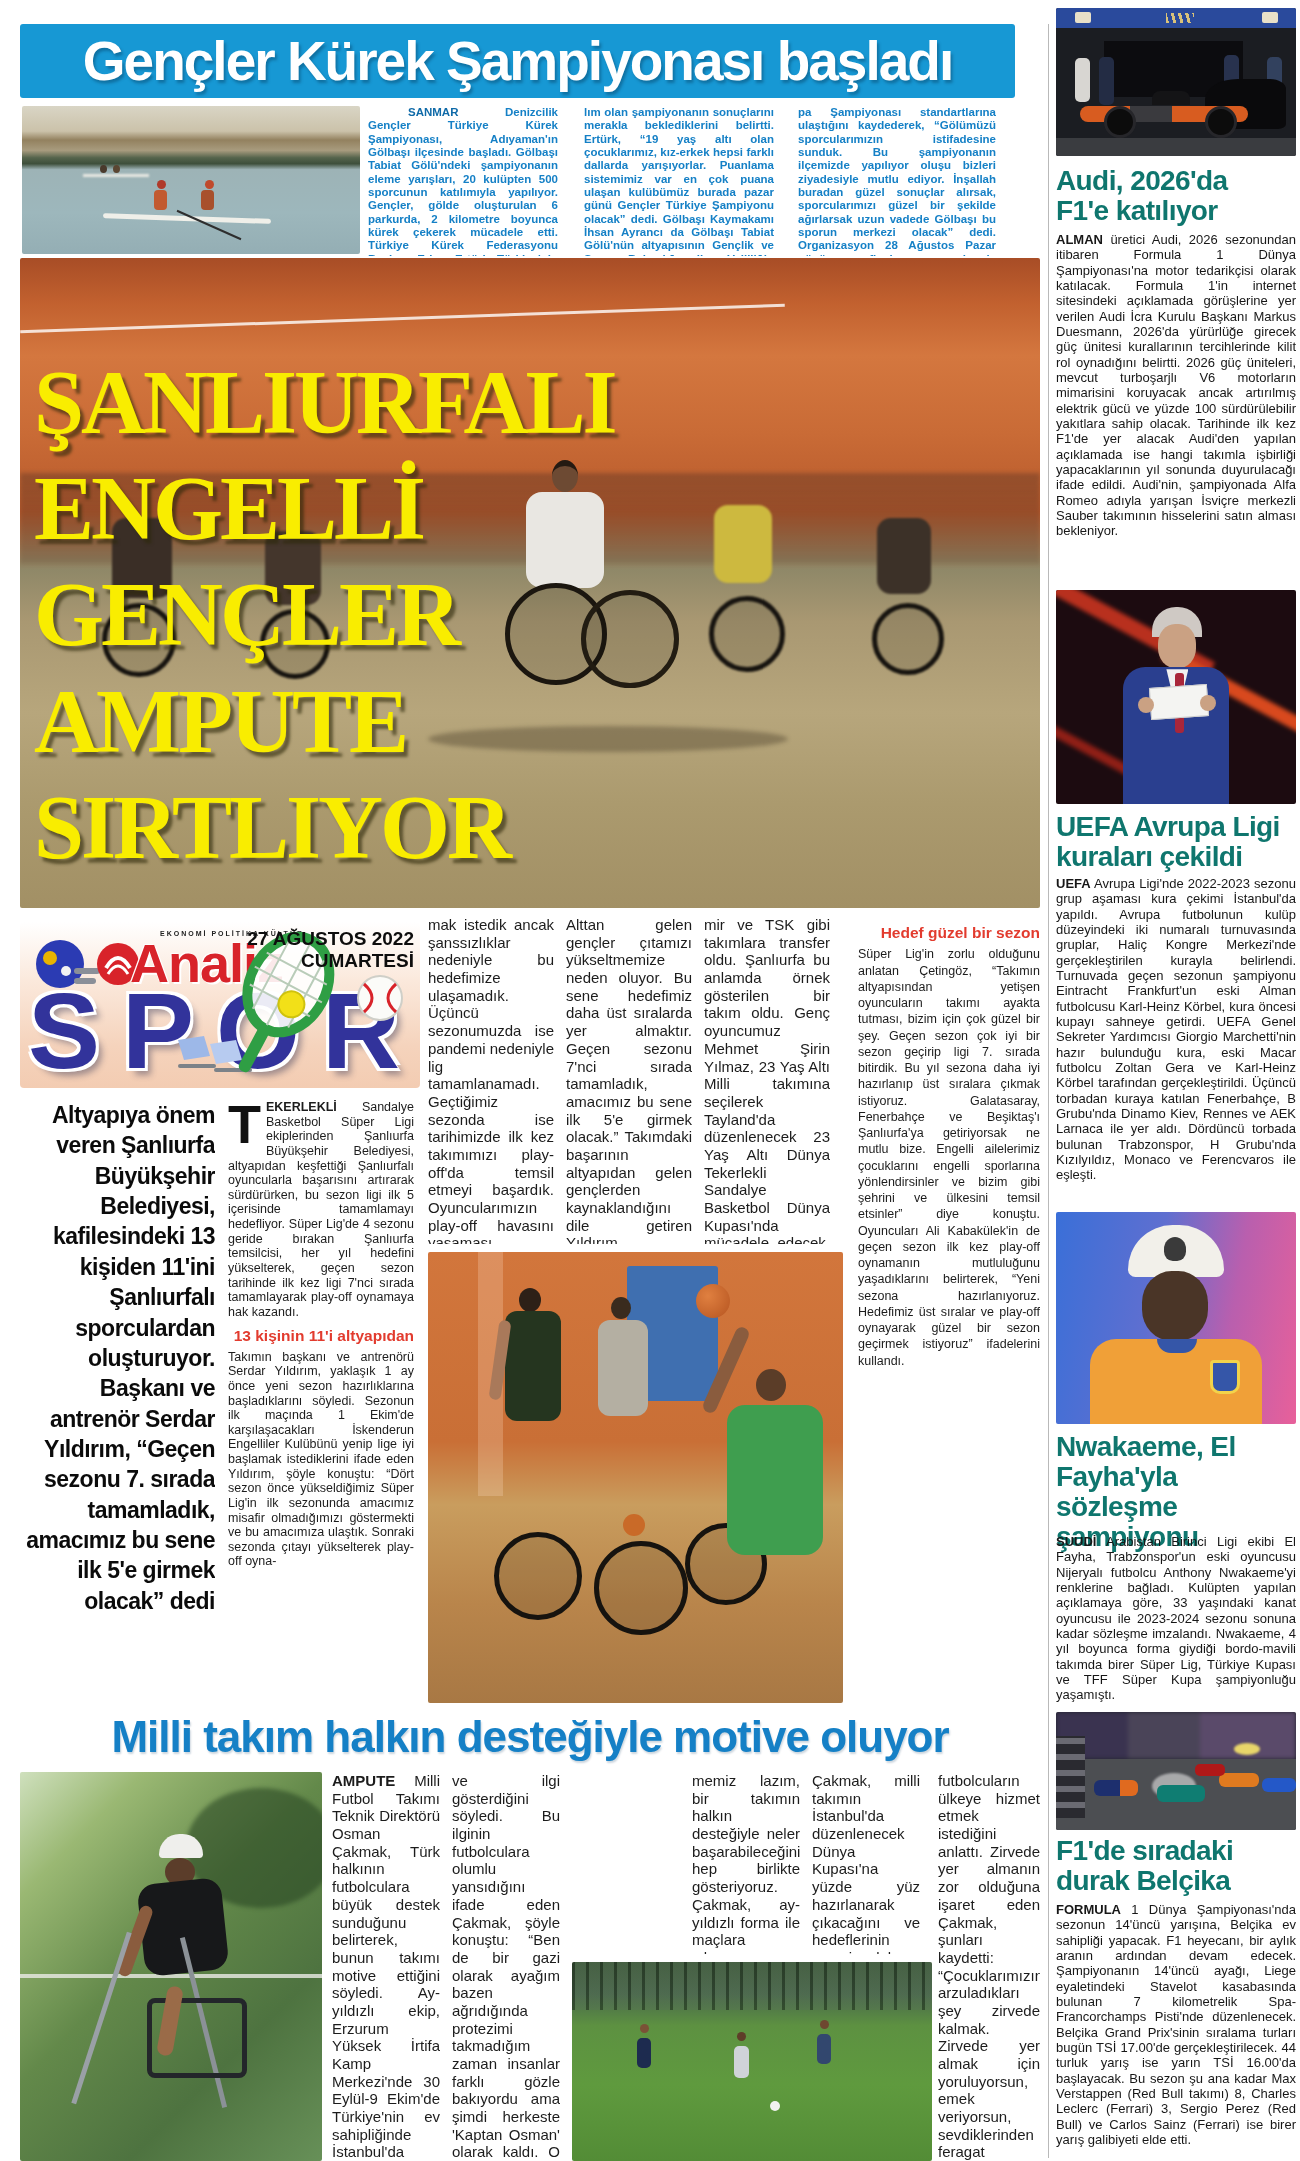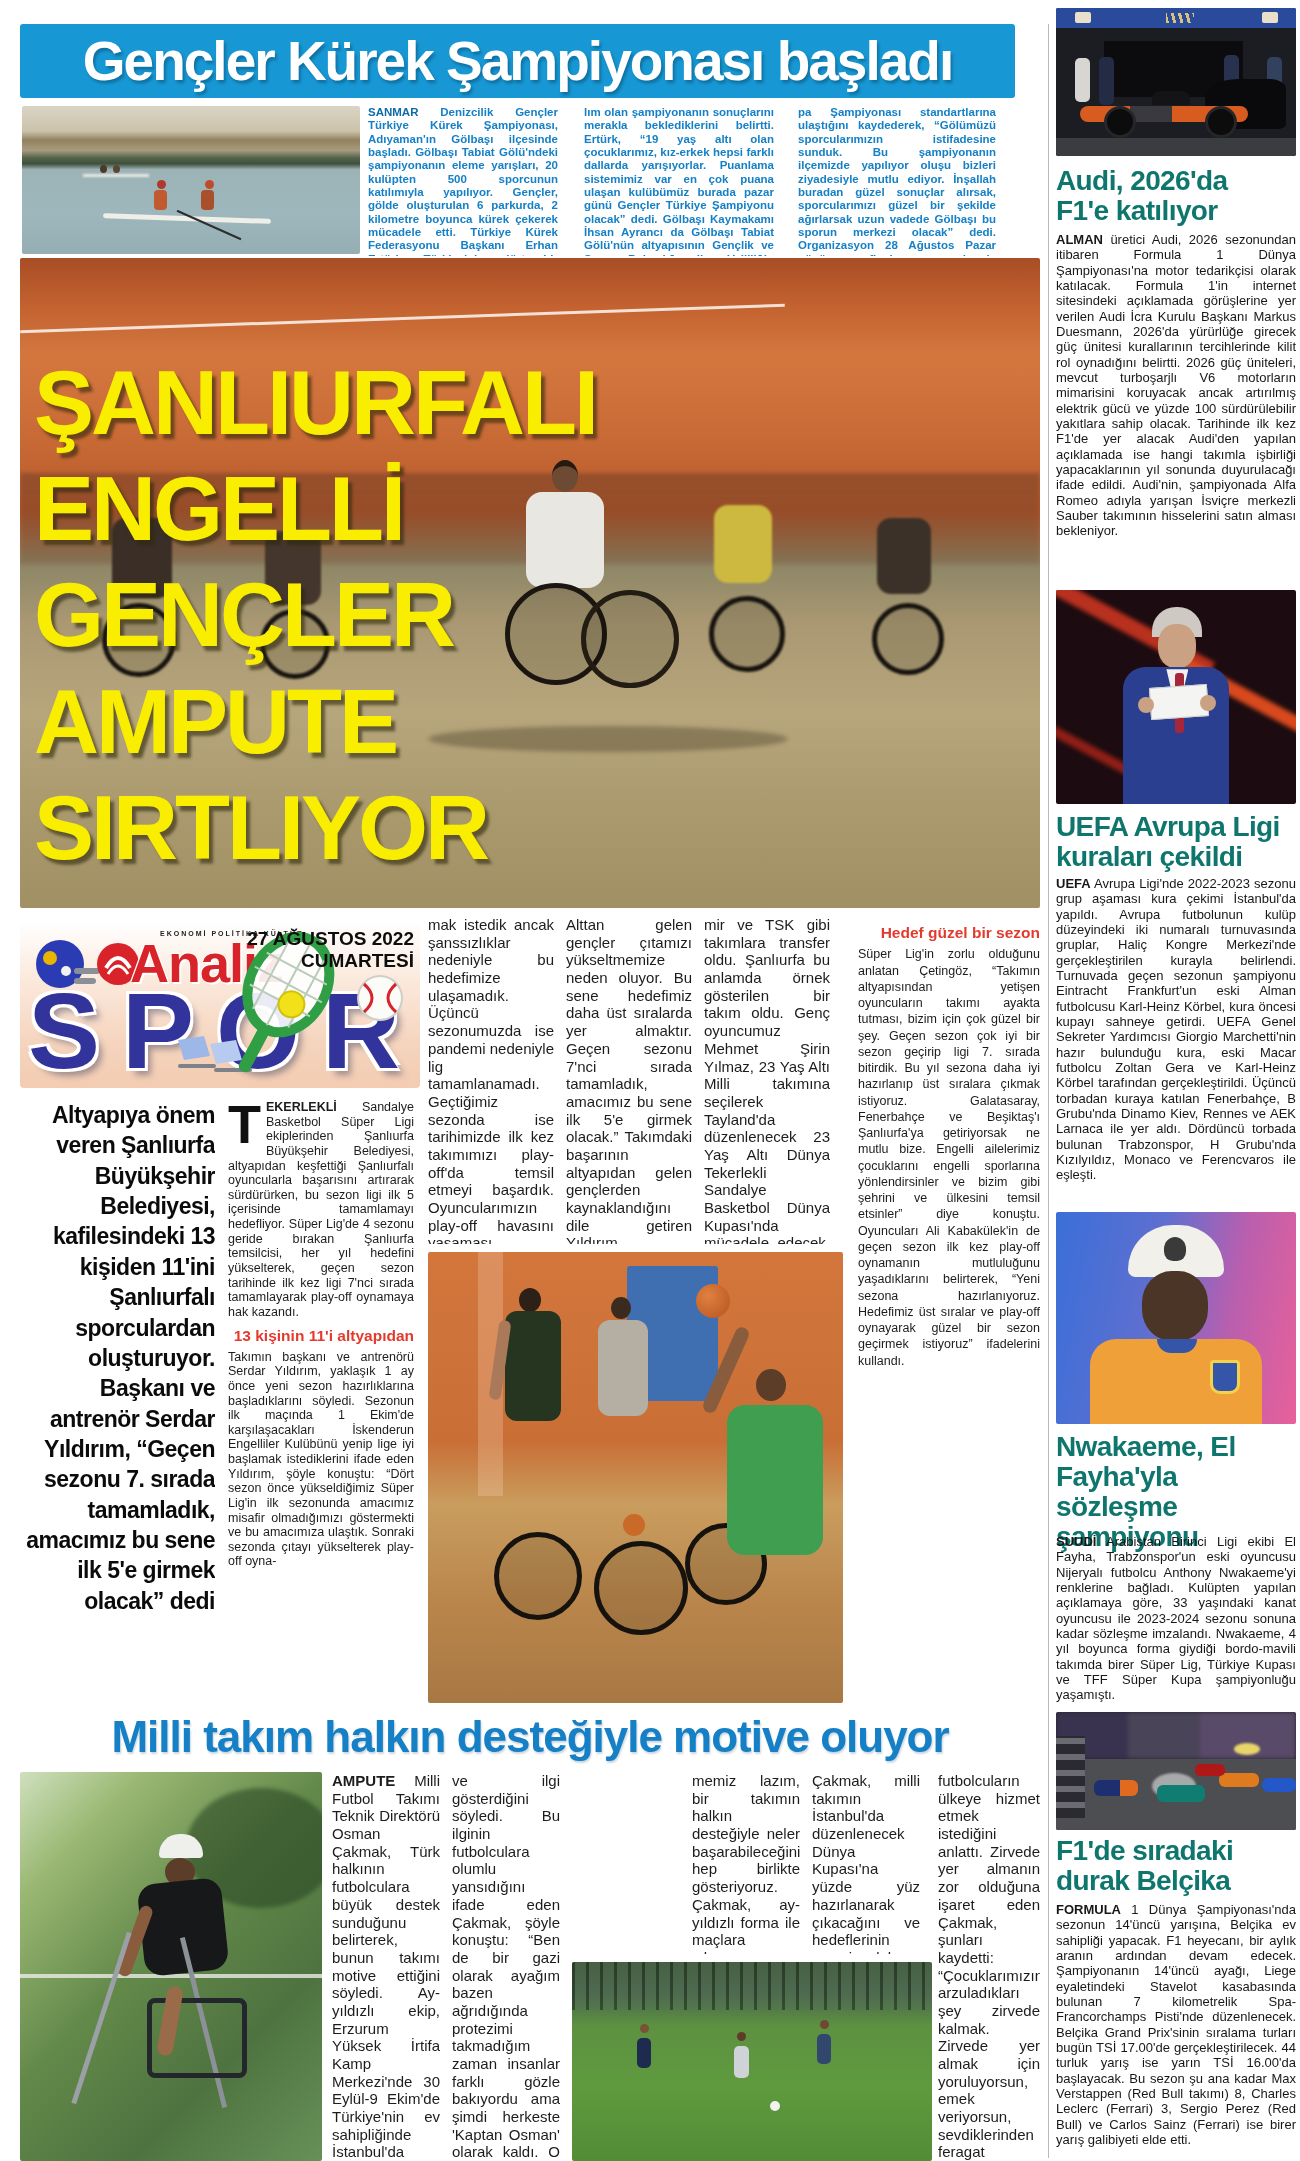--- a/index.html
+++ b/index.html
@@ -8,21 +8,21 @@
   .abs{position:absolute;}
   .sh{position:absolute;}
   .photo{position:absolute;overflow:hidden;border-radius:2px;}
   
   .banner{left:20px;top:24px;width:995px;height:74px;background:#1798d4;color:#fff;
           display:flex;align-items:center;justify-content:center;font-weight:800;
           font-size:55px;letter-spacing:-2px;text-shadow:2px 3px 3px rgba(0,40,70,.35);border-radius:3px;}
   
   .col{position:absolute;overflow:hidden;text-align:justify;}
   .topcol{font-size:11.5px;line-height:1.16;font-weight:700;color:#1580c6;}
-  .topcol b{color:#0f6aa8;}
+  .topcol b{color:#0f6aa8;margin-left:40px;}
   .bodytxt{font-size:12.5px;line-height:1.17;color:#1c1c1c;}
   .smalltxt{font-size:15px;line-height:1.18;color:#1c1c1c;}
   .railtxt{font-size:13px;line-height:1.18;color:#171717;}
   .lead{font-weight:800;}
   
   .feat-hl{position:absolute;left:14px;top:92px;}
   .feat-hl div{font-size:90px;font-weight:800;color:#f9ed00;line-height:1.18;letter-spacing:-3px;
                text-shadow:4px 5px 3px rgba(45,40,10,.6);}
   
   .logo-block{left:20px;top:922px;width:400px;height:166px;
@@ -76,21 +76,21 @@
     <span>Denizcilik Gençler Türkiye Kürek Şampiyonası, Adıyaman'ın Gölbaşı ilçesinde başladı. Gölbaşı Tabiat Gölü'ndeki şampiyonanın eleme yarışları, 20 kulüpten 500 sporcunun katılımıyla yapılıyor. Gençler, gölde oluşturulan 6 parkurda, 2 kilometre boyunca kürek çekerek mücadele etti. Türkiye Kürek Federasyonu Başkanı Erhan Ertürk, Türkiye'nin dört bir tarafından katı-</span>
   </div>
   <div class="col topcol" style="left:584px;top:106px;width:190px;height:150px;">
     <span>lım olan şampiyonanın sonuçlarını merakla beklediklerini belirtti. Ertürk, “19 yaş altı olan çocuklarımız, kız-erkek hepsi farklı dallarda yarışıyorlar. Puanlama sistemimiz var en çok puana ulaşan kulübümüz burada pazar günü Gençler Türkiye Şampiyonu olacak” dedi. Gölbaşı Kaymakamı İhsan Ayrancı da Gölbaşı Tabiat Gölü'nün altyapısının Gençlik ve Spor Bakanlığı ile Valliliğin destekleriyle Avru-</span>
   </div>
   <div class="col topcol" style="left:798px;top:106px;width:198px;height:150px;">
     <span>pa Şampiyonası standartlarına ulaştığını kaydederek, “Gölümüzü sporcularımızın istifadesine sunduk. Bu şampiyonanın ilçemizde yapılıyor oluşu bizleri ziyadesiyle mutlu ediyor. İnşallah buradan güzel sonuçlar alırsak, sporcularımızı güzel bir şekilde ağırlarsak uzun vadede Gölbaşı bu sporun merkezi olacak” dedi. Organizasyon 28 Ağustos Pazar günü final yarışlarıyla tamamlanacak.</span>
   </div>
 
   <div class="photo" style="left:20px;top:258px;width:1020px;height:650px;
-              background:linear-gradient(180deg,#a84d26 0%,#c2612f 7%,#d4773f 15%,#c96b36 27%,#b85a2c 39%,#8f8868 48%,#a99872 56%,#b7a67c 70%,#ab9a6e 84%,#a29065 100%);">
+              background:linear-gradient(180deg,#a84d26 0%,#c2612f 7%,#d4773f 15%,#c96b36 27%,#b85a2c 39%,#8f8868 48%,#a99872 56%,#b7a67c 70%,#ab9a6e 84%,#a29065 100%);font-family:Liberation Serif, serif;">
     <div class="sh" style="left:0;top:9%;width:75%;height:3px;background:rgba(255,255,255,.8);transform:rotate(-2deg);"></div>
     <div class="sh blur2" style="left:0;top:33%;width:100%;height:14%;background:linear-gradient(180deg,rgba(70,45,35,.35),rgba(40,30,25,.15));"></div>
     <div class="sh blur1" style="left:9%;top:40%;width:60px;height:80px;background:#3a2e26;border-radius:14px;"></div>
     <div class="wheel blur1" style="left:8%;top:53%;width:64px;height:64px;"></div>
     <div class="sh blur1" style="left:24%;top:42%;width:56px;height:74px;background:#44362c;border-radius:14px;"></div>
     <div class="wheel blur1" style="left:23.5%;top:54%;width:60px;height:60px;"></div>
     <div class="sh" style="left:52.2%;top:31%;width:26px;height:26px;background:#6d4a33;border-radius:50%;border-top:6px solid #241a12;"></div>
     <div class="sh" style="left:49.6%;top:36%;width:78px;height:96px;background:#e9e7e2;border-radius:16px;"></div>
     <div class="wheel" style="left:47.5%;top:50%;width:92px;height:92px;border-color:#1b160f;"></div>
     <div class="wheel" style="left:55%;top:51%;width:88px;height:88px;border-color:#221c12;"></div>

